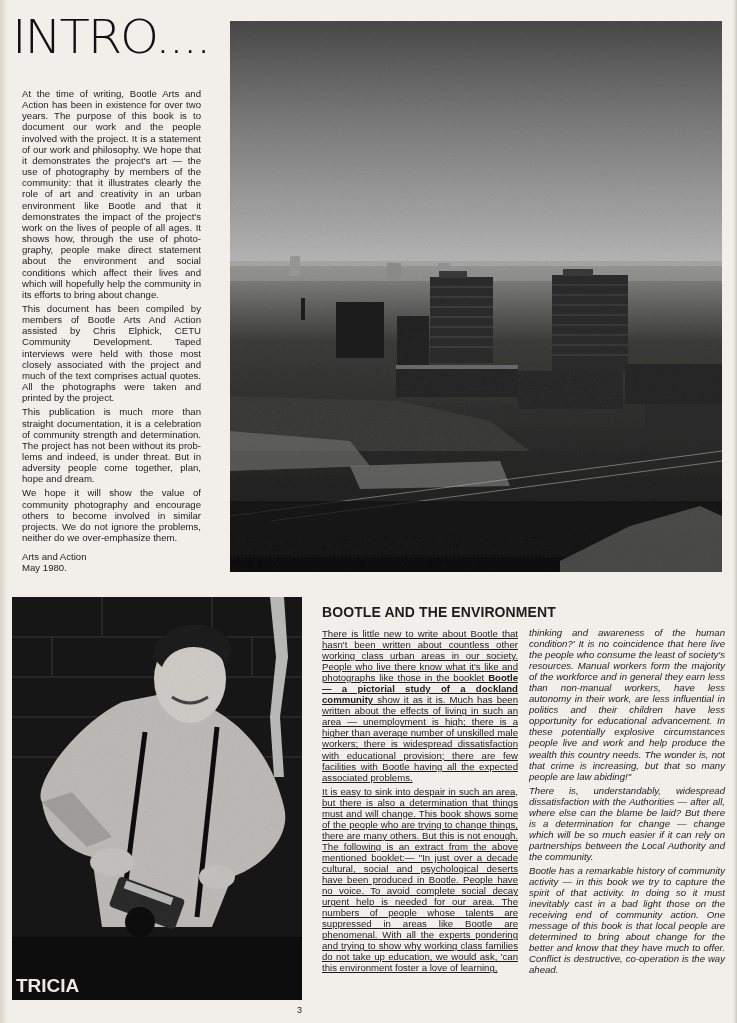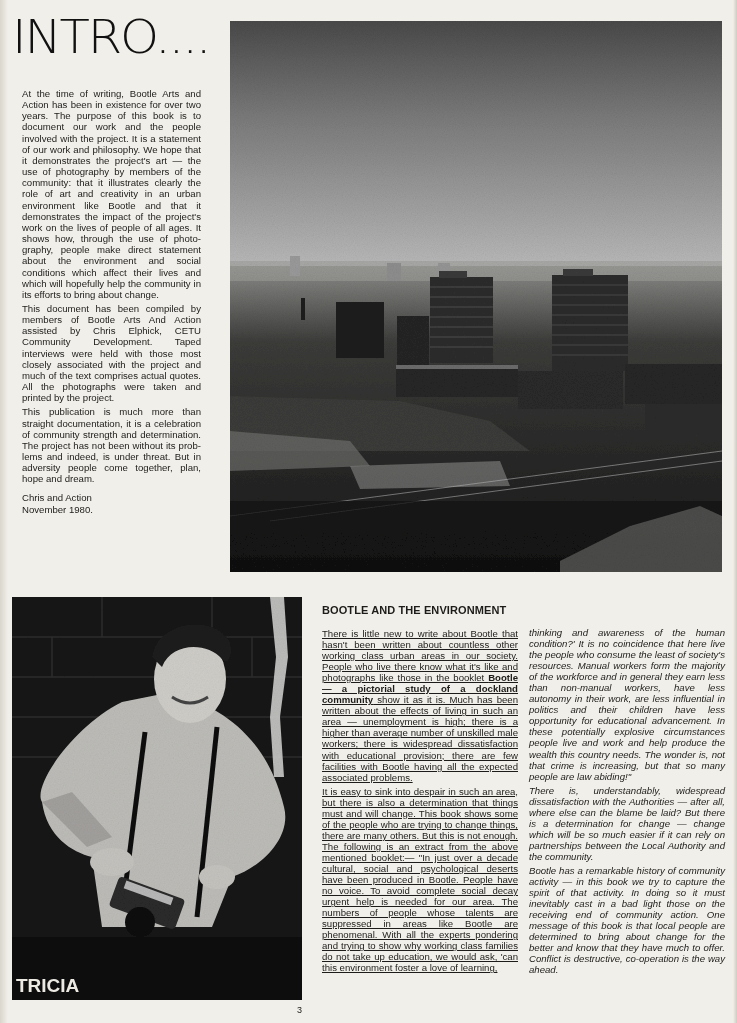--- a/index.html
+++ b/index.html
@@ -43,21 +43,21 @@
   .photo-top { left: 230px; top: 21px; width: 492px; height: 551px; }
   .photo-bottom { left: 12px; top: 597px; width: 325px; height: 403px; }
   .caption {
     position: absolute; left: 4px; bottom: 3px;
     font-weight: bold; font-size: 19px; color: #ece9e2; letter-spacing: 0px;
   }
 
   
   .article-title {
     position: absolute; left: 322px; top: 604px;
-    font-weight: bold; font-size: 11px; letter-spacing: 0.1px;
+    font-weight: bold; font-size: 14px; letter-spacing: 0.1px;
   }
   .article-col {
     position: absolute; top: 628px; width: 196px;
     font-size: 9.6px; line-height: 11.05px; text-align: justify;
   }
   .article-col p { margin: 0 0 3px 0; }
   .col-a { left: 322px; text-decoration: underline; }
   .col-b { left: 529px; top: 627px; font-style: italic; }
   .page-number {
     position: absolute; left: 297px; top: 1005px; font-size: 9px;
@@ -68,23 +68,24 @@
 
 <div class="page-shadow"></div>
 <div class="right-edge"></div>
 
 <div class="intro-title">INTRO....</div>
 
 <div class="intro-col">
   <p>At the time of writing, Bootle Arts and Action has been in existence for over two years. The purpose of this book is to document our work and the people involved with the project. It is a statement of our work and philosophy. We hope that it demonstrates the project's art — the use of photography by members of the community: that it illustrates clearly the role of art and creativity in an urban environment like Bootle and that it demonstrates the impact of the project's work on the lives of people of all ages. It shows how, through the use of photo­graphy, people make direct statement about the environment and social conditions which affect their lives and which will hopefully help the community in its efforts to bring about change.</p>
   <p>This document has been compiled by members of Bootle Arts And Action assisted by Chris Elphick, CETU Community Development. Taped interviews were held with those most closely associated with the project and much of the text comprises actual quotes. All the photographs were taken and printed by the project.</p>
   <p>This publication is much more than straight documentation, it is a celebration of community strength and determination. The project has not been without its prob­lems and indeed, is under threat. But in adversity people come together, plan, hope and dream.</p>
+  <p>We hope it will show the value of community photography and encourage others to become involved in similar projects. We do not ignore the problems, neither do we over-emphasize them.</p>
   <p class="sign">
-    <span>Chris and Action</span><br>
-    <span>November 1980.</span>
+    <span>Arts and Action</span><br>
+    <span>May 1980.</span>
   </p>
 </div>
 
 <div class="photo photo-top">
   <svg width="492" height="551" viewBox="0 0 492 551">
     <defs>
       <linearGradient id="sky" x1="0" y1="0" x2="0" y2="1">
         <stop offset="0" stop-color="#4a4a4a"></stop>
         <stop offset="0.18" stop-color="#7c7c7c"></stop>
         <stop offset="0.38" stop-color="#aaaaaa"></stop>

